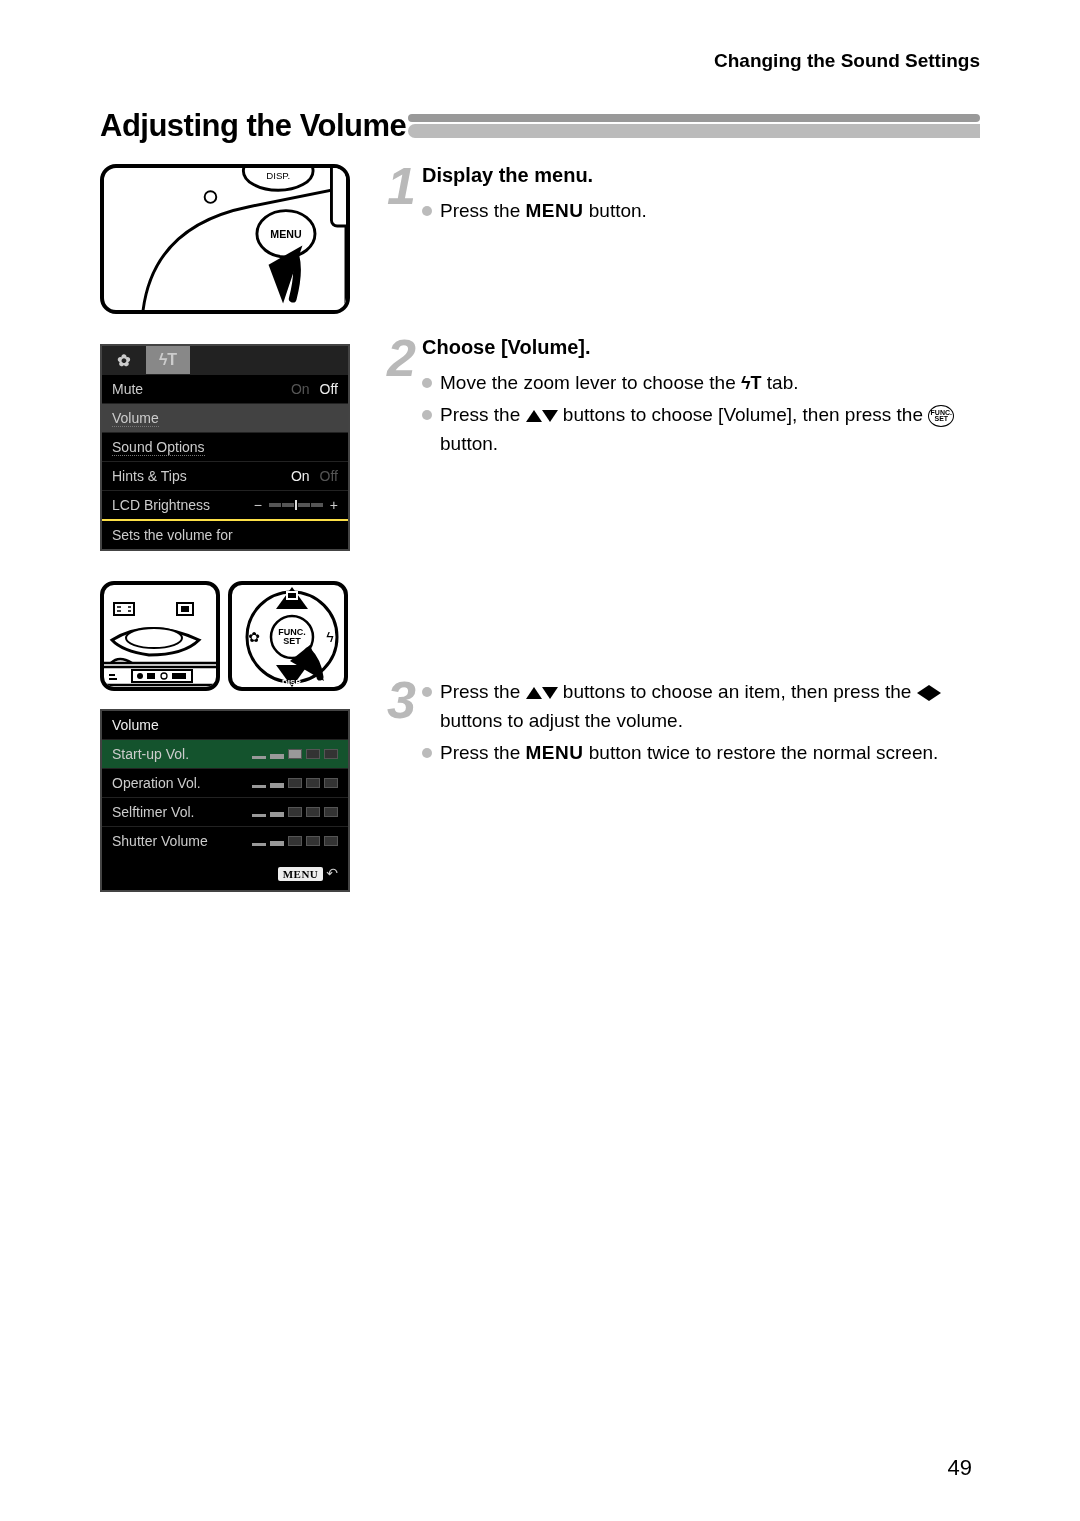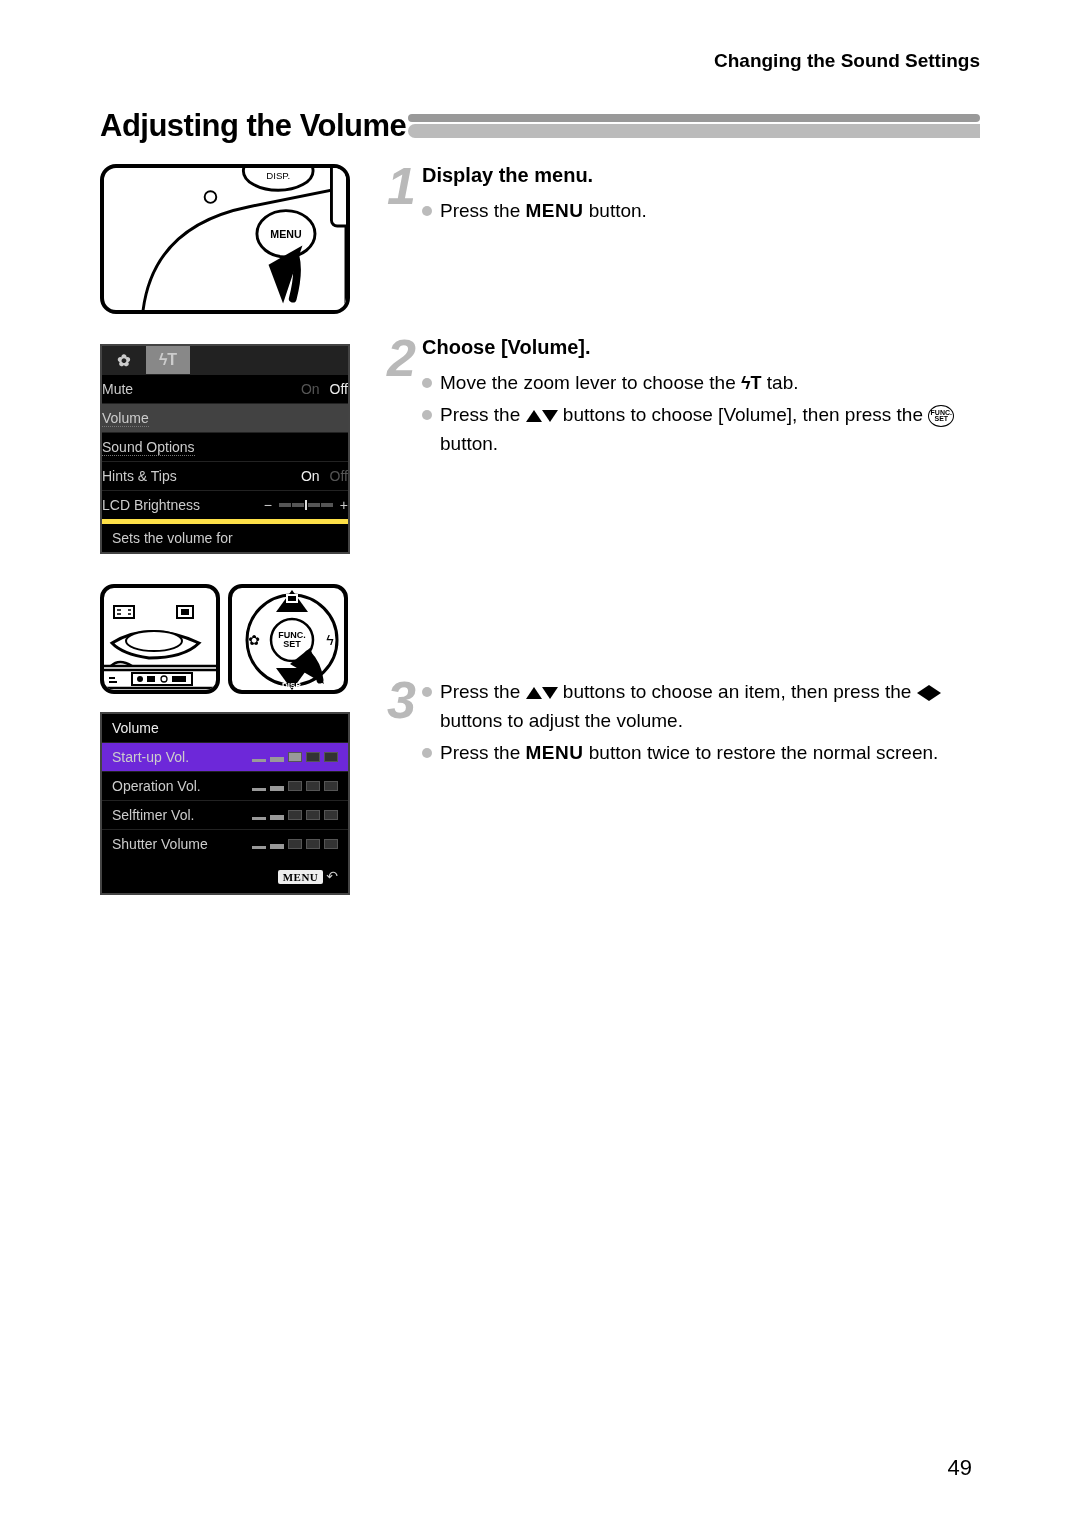--- a/index.html
+++ b/index.html
@@ -77,34 +77,34 @@
     height:28px;
   }
   .lcd-tab {
     width:44px; display:flex; align-items:center; justify-content:center;
     font-size:16px;
   }
   .lcd-tab.active { background:#888; }
   .lcd-tab-icon { color:#ccc; font-weight:bold; }
   .lcd-row {
     display:flex; align-items:center;
-    padding: 6px 0;
+    padding: 6px 10px;
     border-top:1px solid #222;
     justify-content: space-between;
     background:#000;
     font-size:14px;
     color:#ccc;
   }
   .lcd-row.selected { background:#424242; }
   .lcd-row .underline { border-bottom:1px dotted #777; }
   .lcd-footer {
     padding: 6px 10px;
     color:#ccc;
     font-size:14px;
-    border-top:5px solid #fde047;
+    border-top:2px solid #fde047;
   }
   .slider {
     display:flex; gap:1px; align-items:center;
   }
   .slider-seg { width:12px; height:4px; background:#555; }
   .slider-tick { width:2px; height:10px; background:#ddd; }
   .slider-plus { color:#ccc; margin-left:6px; }
   .slider-minus { color:#ccc; margin-right:6px; }
 
   .vol-scale { display:flex; gap:4px; align-items:flex-end; }
@@ -136,21 +136,21 @@
     font-size: 14px;
     border: 2px solid #444;
   }
   .lcd2-header { padding:6px 10px; color:#eee; }
   .lcd2-row {
     display:flex; align-items:center; justify-content:space-between;
     padding:6px 10px;
     border-top:1px solid #222;
     color:#ccc;
   }
-  .lcd2-row.selected { background:#6d28d9;align-items:center; }
+  .lcd2-row.selected { background:#14532d;align-items:center; }
   .lcd2-footer {
     padding:10px 10px 8px 10px;
     text-align:right;
     font-family:Liberation Serif, serif;
   }
   .menu-badge {
     display:inline-block;
     background:#eee; color:#000;
     font-weight:bold; font-size:11px;
     padding:1px 5px; border-radius:2px;

